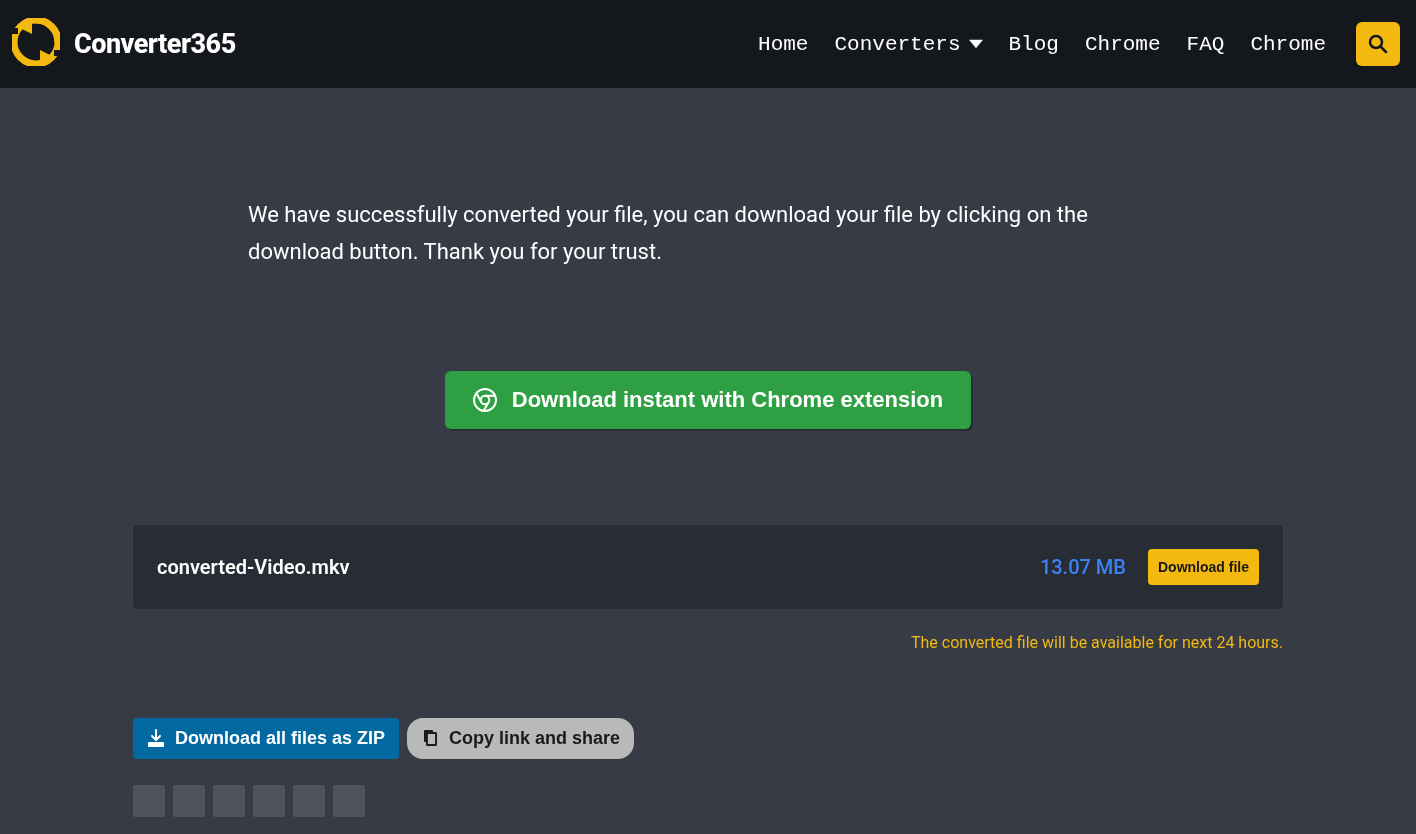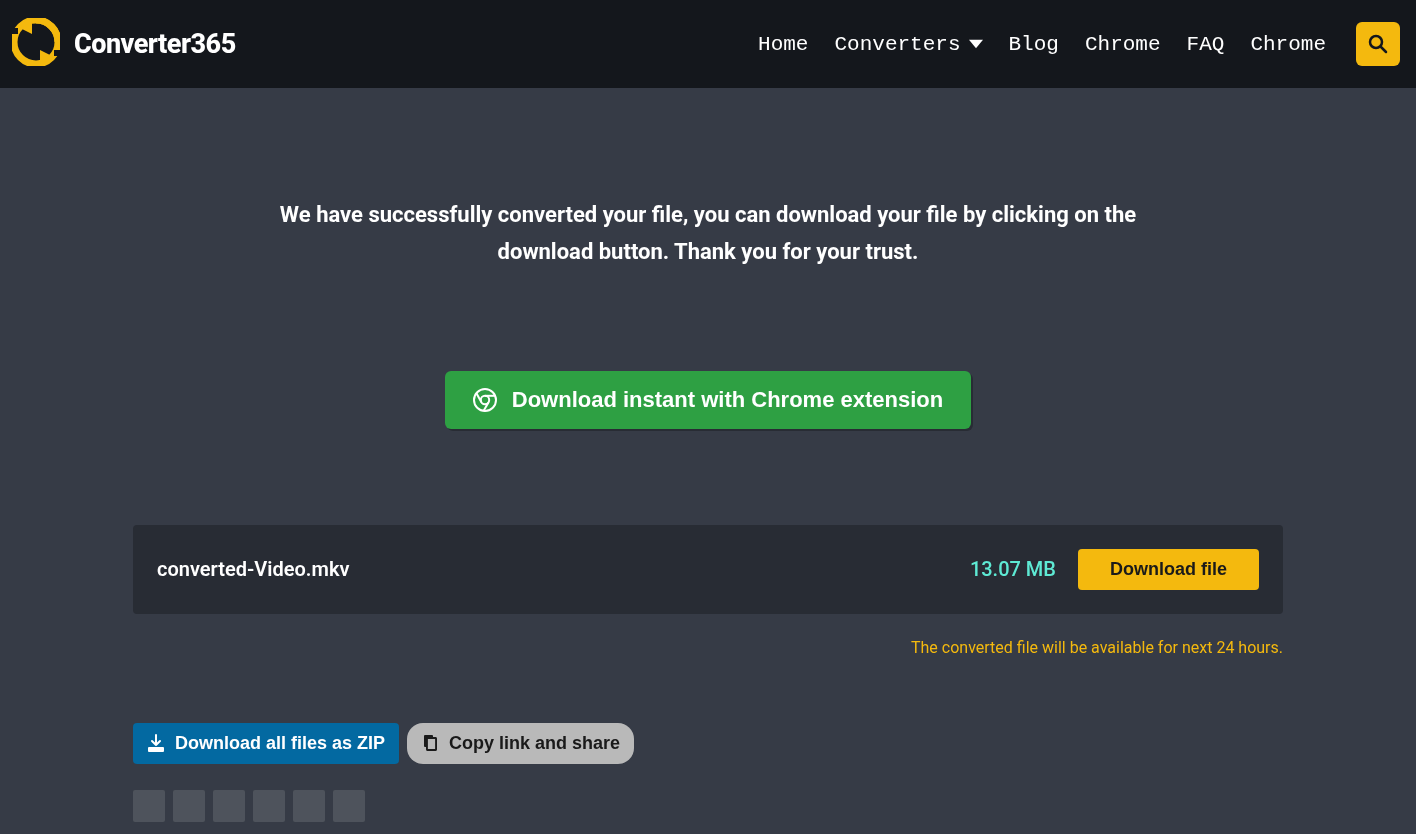--- a/index.html
+++ b/index.html
@@ -11,29 +11,29 @@
 .logo-icon { width:48px; height:48px; }
 .logo-text { font-size:27px; font-weight:800; letter-spacing:-0.5px; color:#fff; }
 .nav { margin-left:auto; display:flex; align-items:center; gap:26px;font-family:Liberation Mono, monospace; }
 .nav-item { font-size:21px; font-weight:500; color:#fff; cursor:pointer; display:flex; align-items:center; gap:8px; }
 .chev { width:14px; height:14px; }
 .search-btn { width:44px; height:44px; background:#f4b90e; border-radius:6px; display:flex; align-items:center; justify-content:center; cursor:pointer; margin-left:4px; }
 
 
 .main { padding:86px 0 0 0; }
 .title { font-size:50px; font-weight:800; text-align:center; letter-spacing:-0.5px; }
-.subtitle { max-width:920px; margin:22px auto 0; text-align:center; font-size:22px; line-height:1.7; font-weight:700; }
+.subtitle { max-width:920px; margin:22px auto 0; font-size:22px; line-height:1.7; font-weight:400; }
 .chrome-btn { display:flex; align-items:center; justify-content:center; gap:15px; margin:100px auto 0; background:#2ea043; color:#fff; font-size:22px; font-weight:600; padding:16px 28px; border:none; border-radius:6px; cursor:pointer; box-shadow:2px 2px 0 0 rgba(0,0,0,0.25); }
 
 
 .file-area { width:1150px; margin:96px auto 0; }
 .file-row { background:#282c34; border-radius:4px; display:flex; align-items:center; padding:24px 24px; }
 .file-name { font-size:20px; font-weight:600; }
-.file-size { margin-left:auto; font-size:20px; color:#5eead4; font-weight:500; margin-right:22px; }
-.dl-btn { background:#f4b90e; color:#1a1a1a; font-size:18px; font-weight:700; padding:10px 32px; border:none; border-radius:4px; cursor:pointer; }
+.file-size { margin-left:auto; font-size:20px; color:#3b82f6; font-weight:500; margin-right:22px; }
+.dl-btn { background:#f4b90e; color:#1a1a1a; font-size:14px; font-weight:700; padding:10px 10px; border:none; border-radius:4px; cursor:pointer; }
 .notice { text-align:right; font-size:16px; color:#f4b90e; margin-top:24px; }
 
 
 .actions-row { display:flex; align-items:center; gap:8px; margin-top:66px; }
 .zip-btn { display:flex; align-items:center; gap:10px; background:#0369a1; color:#fff; font-size:18px; font-weight:700; padding:10px 14px; border:none; border-radius:4px; cursor:pointer; }
 .copy-btn { display:flex; align-items:center; gap:10px; background:#b9b9b9; color:#1a1a1a; font-size:18px; font-weight:700; padding:10px 14px; border:none; border-radius:16px; cursor:pointer; }
 
 .share-row { display:flex; align-items:center; gap:14px; margin-top:26px; }
 .share-icons { display:flex; gap:8px; }
 .share-icon { width:32px; height:32px; background:#4e535c; border-radius:2px; display:flex; align-items:center; justify-content:center; cursor:pointer; color:#fff; font-size:14px; font-weight:700; }

